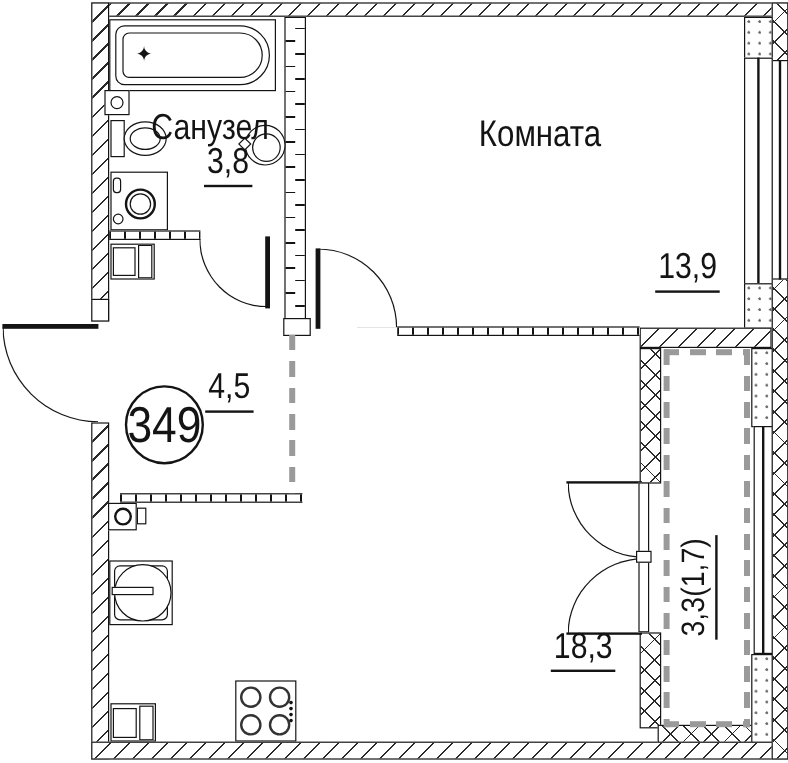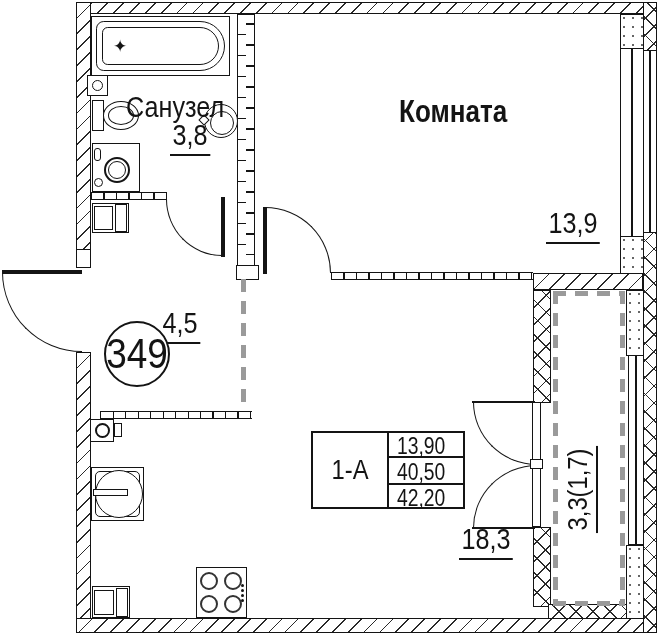--- a/index.html
+++ b/index.html
@@ -133,47 +133,33 @@
   <div class="abs ln circle" style="left:241px;top:584px;width:3px;height:3px;"></div>
   <div class="abs ln circle" style="left:241px;top:589px;width:3px;height:3px;"></div>
   <div class="abs ln circle" style="left:241px;top:594px;width:3px;height:3px;"></div>
   <div class="abs ln circle" style="left:241px;top:599px;width:3px;height:3px;"></div>
 
   <div class="abs txt" style="left:126px;top:92px;font-size:30px;">
     <span class="cond">Санузел</span></div>
   <div class="abs txt" style="left:170px;top:120px;font-size:30px;">
     <span class="cond"><span class="u">3,8</span></span></div>
 
-  <div class="abs txt" style="left:399px;top:96px;font-size:31px;font-weight:bold;">
+  <div class="abs txt" style="left:399px;top:96px;font-size:31px;">
     <span class="cond">Комната</span></div>
   <div class="abs txt" style="left:546px;top:208px;font-size:30px;">
     <span class="cond"><span class="u">13,9</span></span></div>
 
-  <div class="abs txt" style="left:160px;top:308px;font-size:30px;text-align:center;">
+  <div class="abs txt" style="left:171px;top:308px;font-size:30px;text-align:center;">
     <span class="cond"><span class="u">4,5</span></span></div>
 
   <div class="abs txt" style="left:459px;top:524px;font-size:30px;text-decoration:underline;">
     <span class="cond"><span class="u">18,3</span></span></div>
 
   <div class="abs txt" style="left:518px;top:473px;width:126px;height:32px;font-size:27px;transform:rotate(-90deg);text-align:center;">
     <span class="condC"><span class="u">3,3(1,7)</span></span></div>
 
   <div class="abs circle" style="left:104px;top:321px;width:66px;height:66px;border:2.6px solid #141414;background:#fff;
               display:flex;align-items:center;justify-content:center;">
     <span class="txt condC" style="font-size:42px;">349</span>
   </div>
 
-  <div class="abs" style="left:311px;top:431px;width:154px;height:78px;border:2px solid #141414;background:#fff;box-sizing:border-box;">
-    <div class="abs" style="left:0;top:0;width:76px;height:74px;border-right:2px solid #141414;
-                display:flex;align-items:center;justify-content:center;">
-      <span class="txt condC" style="font-size:27px;">1-А</span>
-    </div>
-    <div class="abs ln" style="left:76px;top:23px;width:76px;height:2.4px;"></div>
-    <div class="abs ln" style="left:76px;top:49.5px;width:76px;height:2.4px;"></div>
-    <div class="abs txt" style="left:84px;top:2px;font-size:23px;">
-      <span class="cond">13,90</span></div>
-    <div class="abs txt" style="left:84px;top:28px;font-size:23px;">
-      <span class="cond">40,50</span></div>
-    <div class="abs txt" style="left:84px;top:54px;font-size:23px;">
-      <span class="cond">42,20</span></div>
-  </div>
 
 </div>
 
 </body></html>

